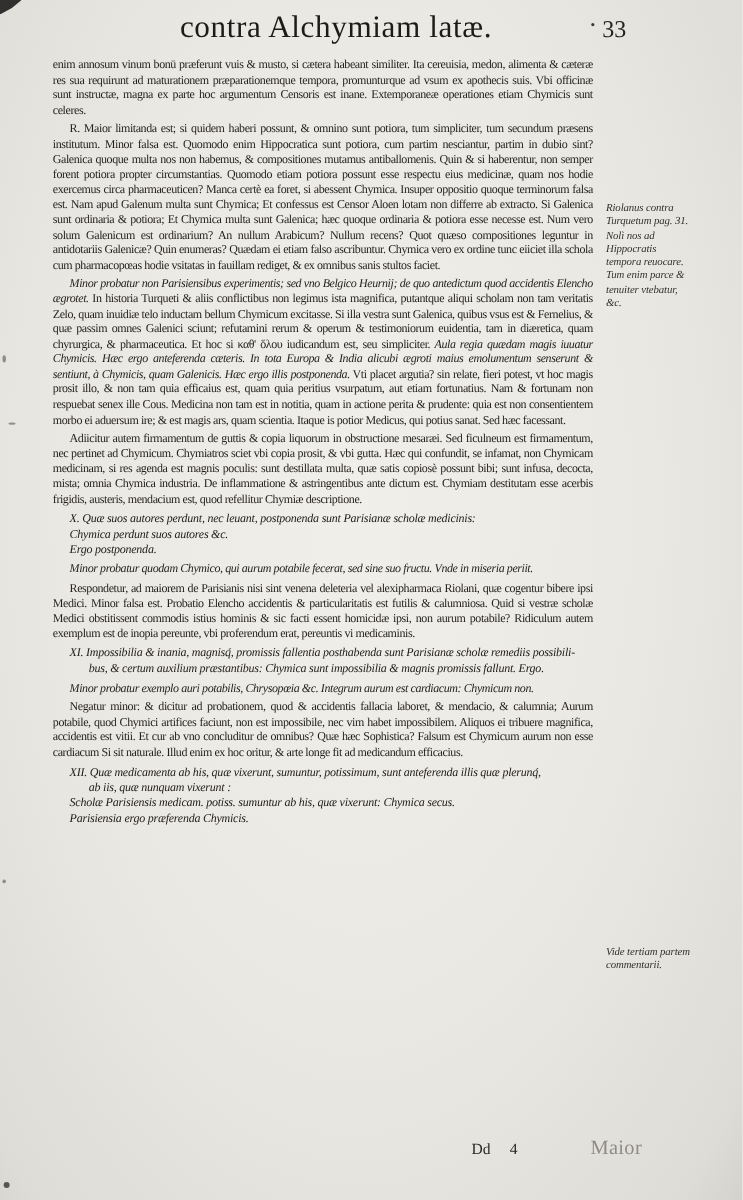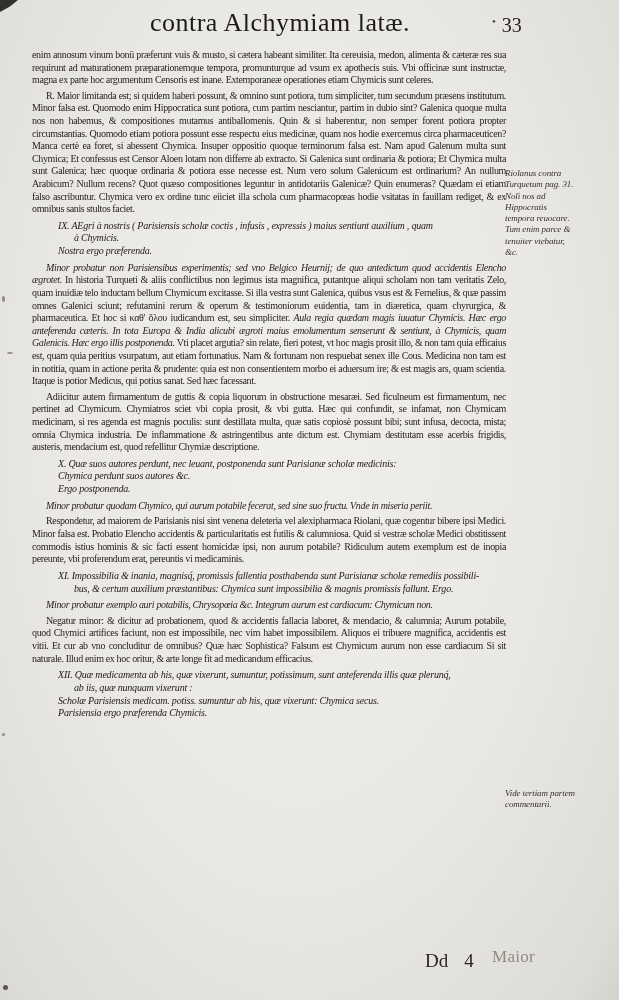--- a/index.html
+++ b/index.html
@@ -13,39 +13,39 @@
   }
   .header-title{
     position:absolute;top:8px;left:110px;width:340px;
     text-align:center;font-size:26px;letter-spacing:0.5px;color:#1d1b19;
   }
   .page-num-wrap{position:absolute;top:14px;left:492px;font-size:20px;color:#24211f;}
   .page-num-wrap .dot{font-size:11px;vertical-align:7px;margin-right:6px;color:#3a3734;}
   .main{position:absolute;left:32px;top:46px;width:474px;}
   .bp{
     font-size:10px;line-height:12.6px;letter-spacing:-0.35px;
-    text-align:justify;margin:3px 0;color:#221f1d;
+    text-align:justify;margin:3px 12px;color:#221f1d;
   }
   .ind{text-indent:14px;}
   .it{font-style:italic;}
   .one{white-space:nowrap;text-align:left;}
   .head{
     font-style:italic;font-size:10px;line-height:12.7px;letter-spacing:-0.2px;
     margin:4px 0 4px 26px;color:#24211e;
   }
   .head .hl{white-space:nowrap;}
   .head .c1{padding-left:16px;}
   .note{
     position:absolute;left:505px;width:70px;
     font-style:italic;font-size:9px;line-height:11.3px;letter-spacing:-0.1px;
     color:#34312d;text-align:left;
   }
   .note1{top:168px;}
   .note2{top:788px;}
-  .sig{position:absolute;top:950px;left:393px;font-size:19px;color:#2a2724;margin-left:32px;}
+  .sig{position:absolute;top:950px;left:393px;font-size:13px;color:#2a2724;}
   .sig .signum{margin-left:16px;}
   .catch{position:absolute;top:947px;left:492px;font-size:17px;color:#8f8c87;letter-spacing:0.3px;}
   .smudge-tl{
     position:absolute;top:0;left:0;width:18px;height:12px;background:#1e1d1b;
     clip-path:polygon(0 0,100% 0,55% 55%,0 100%);opacity:0.9;
   }
   .mark{position:absolute;background:#4a4744;border-radius:50%;opacity:0.55;}
   .mark-l1{top:296px;left:2px;width:3px;height:6px;}
   .mark-l2{top:352px;left:7px;width:6px;height:2px;}
   .mark-l3{top:733px;left:2px;width:3px;height:3px;}
@@ -67,25 +67,20 @@
     <span class="dot">•</span><span>33</span>
   </div>
 
   <div class="main">
 
     <p class="bp">enim annosum vinum bonū præferunt vuis &amp; musto, si cætera habeant similiter. Ita cereuisia, medon, alimenta &amp; cæteræ res sua requirunt ad maturationem præparationemque tempora, promunturque ad vsum ex apothecis suis. Vbi officinæ sunt instructæ, magna ex parte hoc argumentum Censoris est inane. Extemporaneæ operationes etiam Chymicis sunt celeres.</p>
 
 
     <p class="bp ind">R. Maior limitanda est; si quidem haberi possunt, &amp; omnino sunt potiora, tum simpliciter, tum secundum præsens institutum. Minor falsa est. Quomodo enim Hippocratica sunt potiora, cum partim nesciantur, partim in dubio sint? Galenica quoque multa nos non habemus, &amp; compositiones mutamus antiballomenis. Quin &amp; si haberentur, non semper forent potiora propter circumstantias. Quomodo etiam potiora possunt esse respectu eius medicinæ, quam nos hodie exercemus circa pharmaceuticen? Manca certè ea foret, si abessent Chymica. Insuper oppositio quoque terminorum falsa est. Nam apud Galenum multa sunt Chymica; Et confessus est Censor Aloen lotam non differre ab extracto. Si Galenica sunt ordinaria &amp; potiora; Et Chymica multa sunt Galenica; hæc quoque ordinaria &amp; potiora esse necesse est. Num vero solum Galenicum est ordinarium? An nullum Arabicum? Nullum recens? Quot quæso compositiones leguntur in antidotariis Galenicæ? Quin enumeras? Quædam ei etiam falso ascribuntur. Chymica vero ex ordine tunc eiiciet illa schola cum pharmacopœas hodie vsitatas in fauillam rediget, &amp; ex omnibus sanis stultos faciet.</p>
 
-    <div class="head">
-      <div class="hl">IX. AEgri à nostris ( Parisiensis scholæ coctis , infusis , expressis ) maius sentiunt auxilium , quam</div>
-      <div class="hl c1">à Chymicis.</div>
-      <div class="hl">Nostra ergo præferenda.</div>
-    </div>
 
     <p class="bp ind"><span class="it">Minor probatur non Parisiensibus experimentis; sed vno Belgico Heurnij; de quo antedictum quod accidentis Elencho ægrotet.</span><span> In historia Turqueti &amp; aliis conflictibus non legimus ista magnifica, putantque aliqui scholam non tam veritatis Zelo, quam inuidiæ telo inductam bellum Chymicum excitasse. Si illa vestra sunt Galenica, quibus vsus est &amp; Fernelius, &amp; quæ passim omnes Galenici sciunt; refutamini rerum &amp; operum &amp; testimoniorum euidentia, tam in diæretica, quam chyrurgica, &amp; pharmaceutica. Et hoc si καθ' ὅλου iudicandum est, seu simpliciter. </span><span class="it">Aula regia quædam magis iuuatur Chymicis. Hæc ergo anteferenda cæteris. In tota Europa &amp; India alicubi ægroti maius emolumentum senserunt &amp; sentiunt, à Chymicis, quam Galenicis. Hæc ergo illis postponenda.</span><span> Vti placet argutia? sin relate, fieri potest, vt hoc magis prosit illo, &amp; non tam quia efficaius est, quam quia peritius vsurpatum, aut etiam fortunatius. Nam &amp; fortunam non respuebat senex ille Cous. Medicina non tam est in notitia, quam in actione perita &amp; prudente: quia est non consentientem morbo ei aduersum ire; &amp; est magis ars, quam scientia. Itaque is potior Medicus, qui potius sanat. Sed hæc facessant.</span></p>
 
     <p class="bp ind">Adiicitur autem firmamentum de guttis &amp; copia liquorum in obstructione mesaræi. Sed ficulneum est firmamentum, nec pertinet ad Chymicum. Chymiatros sciet vbi copia prosit, &amp; vbi gutta. Hæc qui confundit, se infamat, non Chymicam medicinam, si res agenda est magnis poculis: sunt destillata multa, quæ satis copiosè possunt bibi; sunt infusa, decocta, mista; omnia Chymica industria. De inflammatione &amp; astringentibus ante dictum est. Chymiam destitutam esse acerbis frigidis, austeris, mendacium est, quod refellitur Chymiæ descriptione.</p>
 
     <div class="head">
       <div class="hl">X. Quæ suos autores perdunt, nec leuant, postponenda sunt Parisianæ scholæ medicinis:</div>
       <div class="hl">Chymica perdunt suos autores &amp;c.</div>
       <div class="hl">Ergo postponenda.</div>
     </div>

